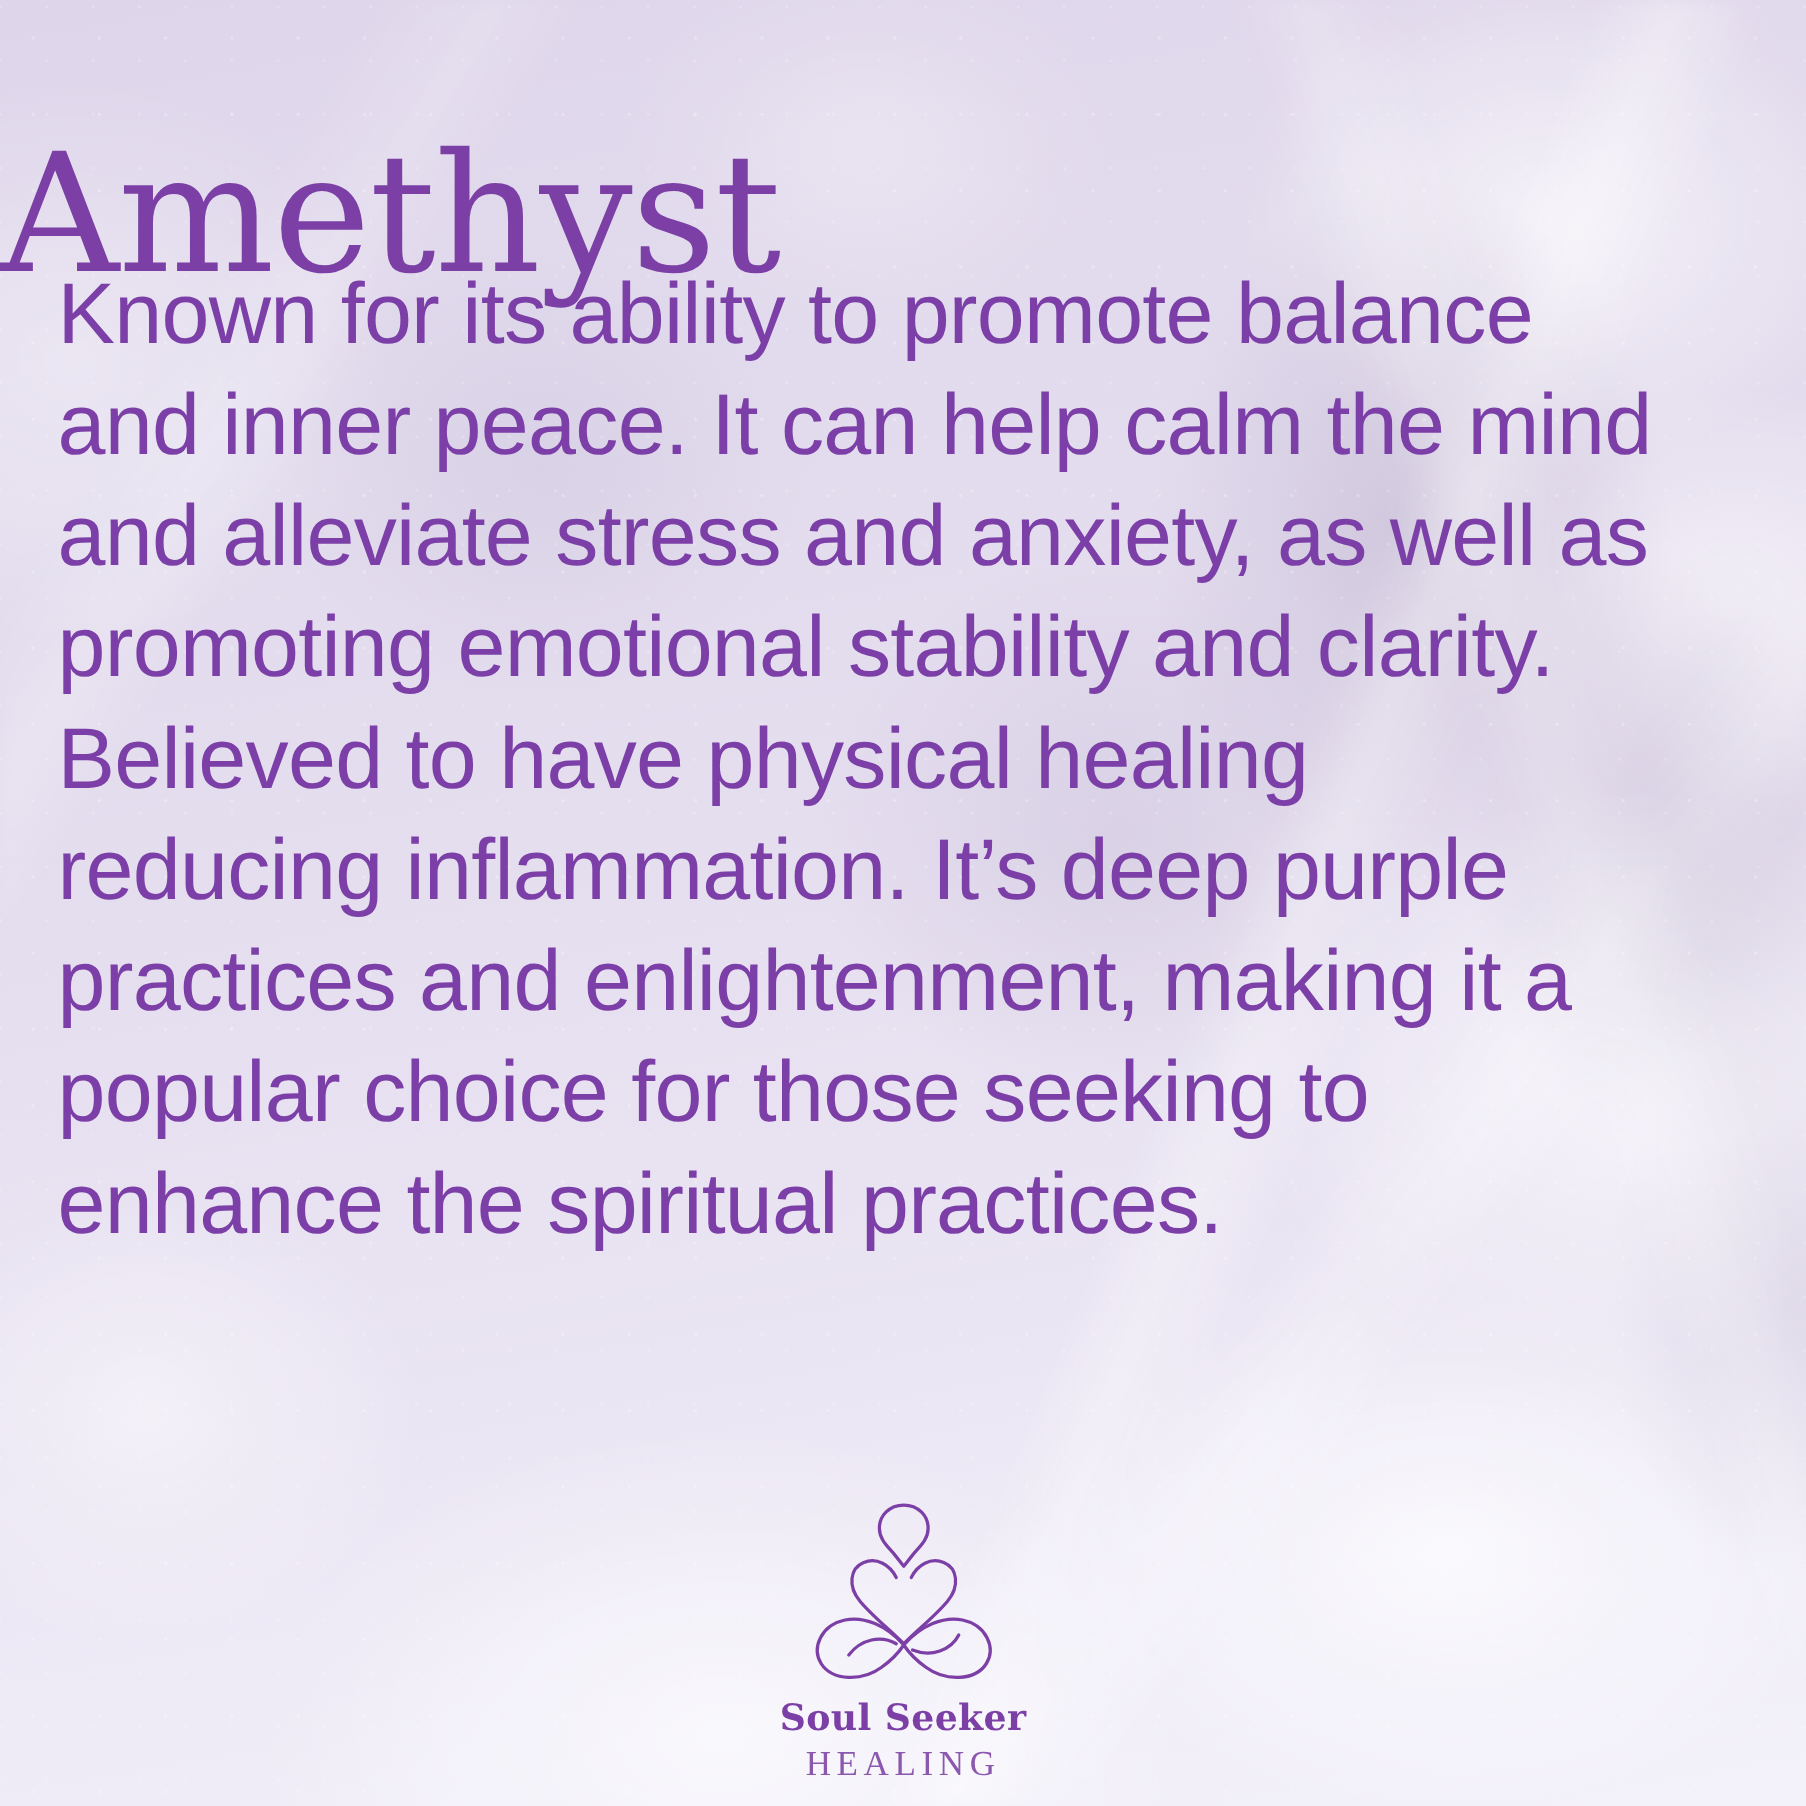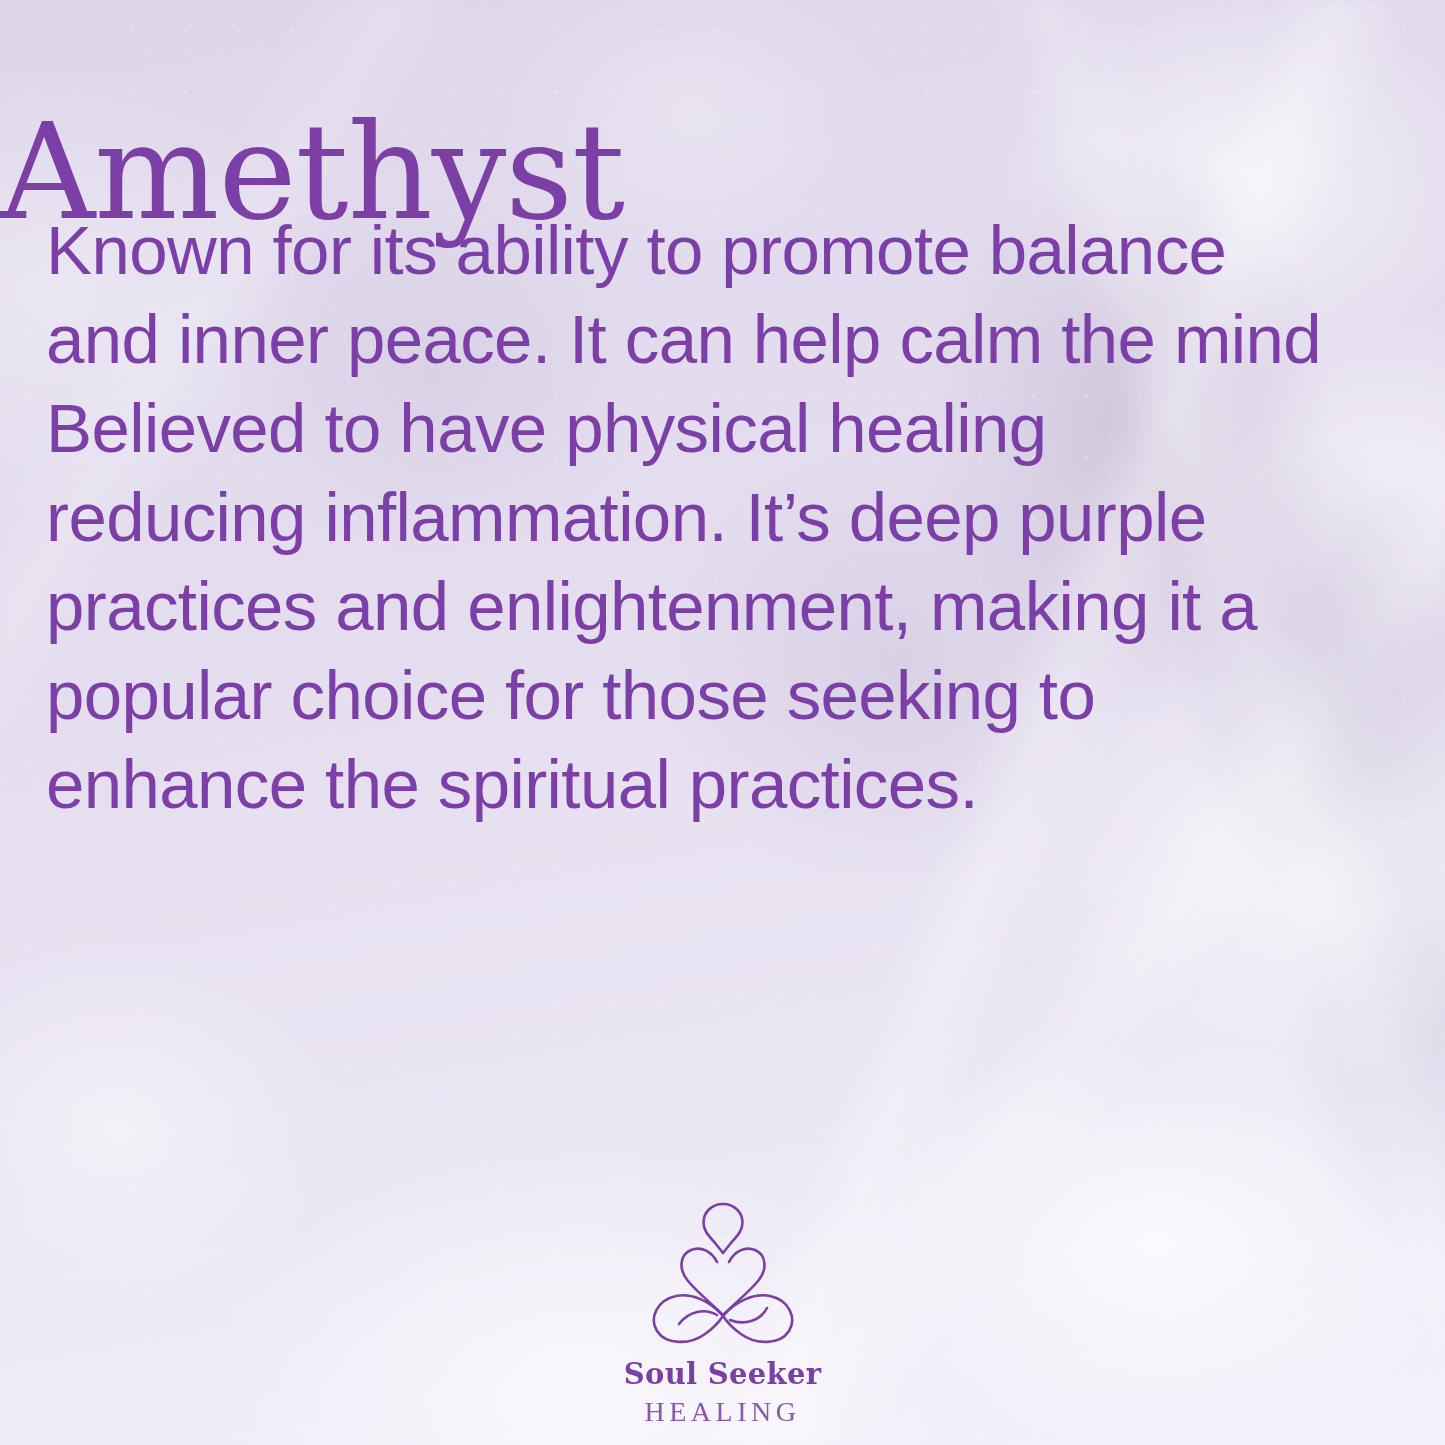--- a/index.html
+++ b/index.html
@@ -146,20 +146,22 @@
   <div class="tex" id="tex-facets"></div>
   <div class="tex" id="tex-speckle"></div>
 
   <div id="content">
 
     <h1 id="title">Amethyst</h1>
 
     <div id="body-copy">
       <span class="ln">Known for its ability to promote balance</span>
       <span class="ln">and inner peace. It can help calm the mind</span>
+      <span class="ln">and alleviate stress and anxiety, as well as</span>
+      <span class="ln">promoting emotional stability and clarity.</span>
       <span class="ln">Believed to have physical healing</span>
       <span class="ln">reducing inflammation. It’s deep purple</span>
       <span class="ln">practices and enlightenment, making it a</span>
       <span class="ln">popular choice for those seeking to</span>
       <span class="ln">enhance the spiritual practices.</span>
     </div>
 
     <div id="logo">
 
       <svg id="logo-mark" viewBox="0 0 176 168" fill="none" stroke="#7b3fa5" stroke-width="2.6" stroke-linecap="round" stroke-linejoin="round">

